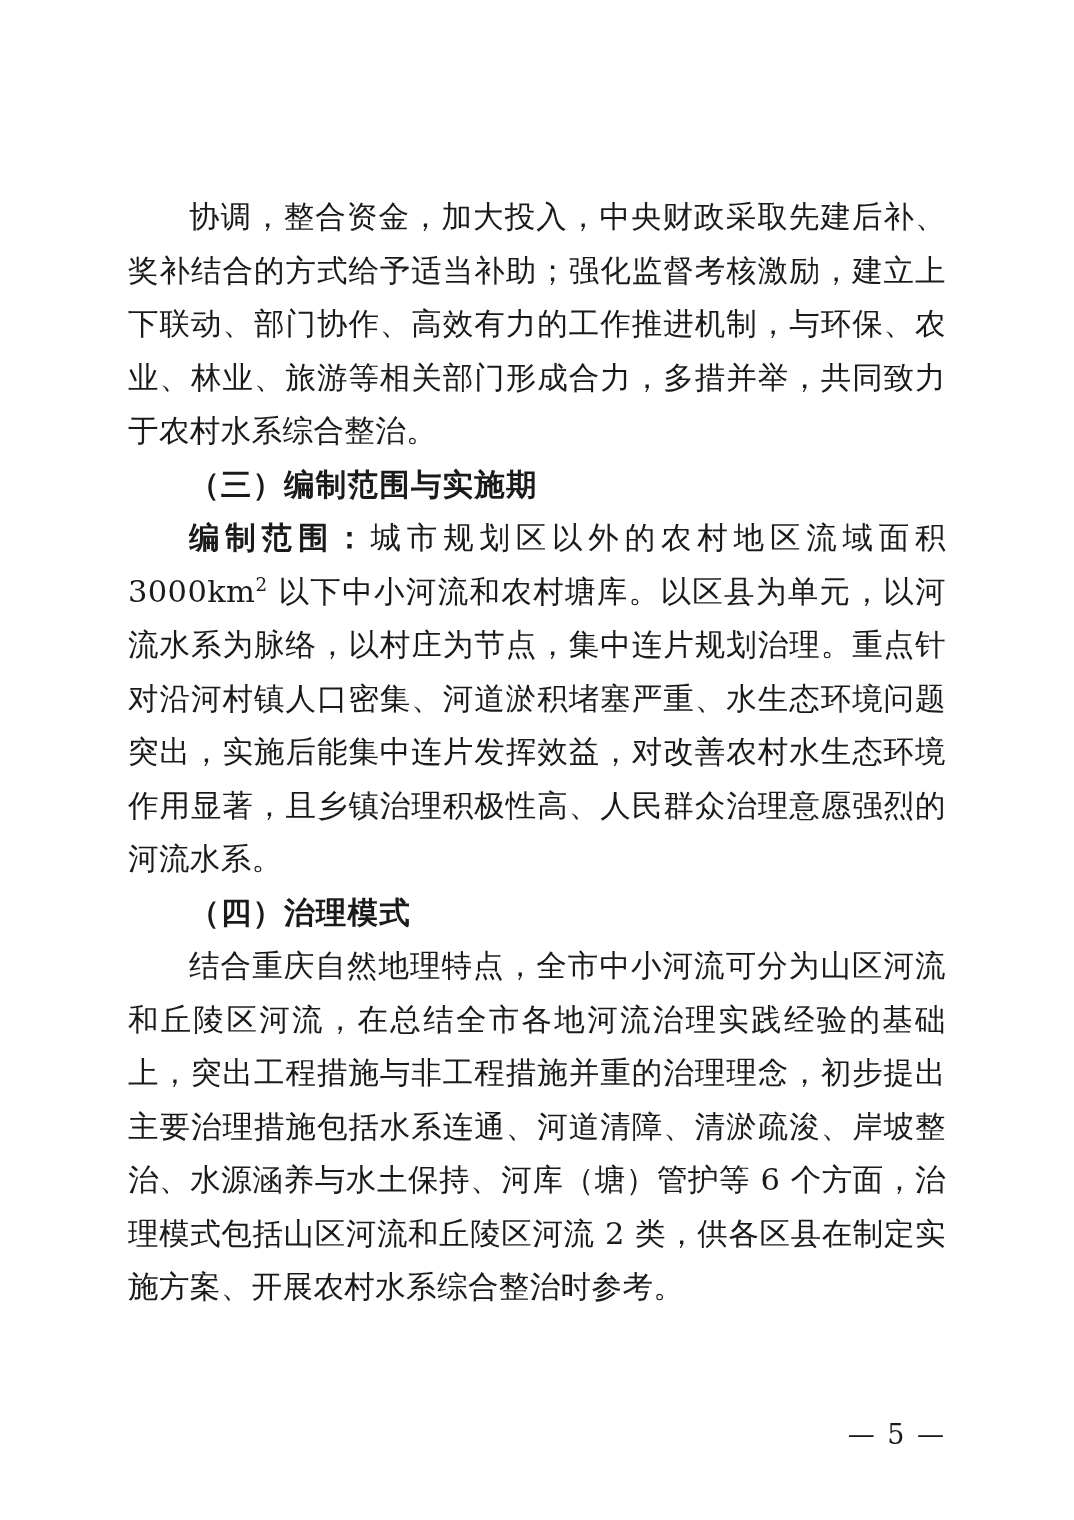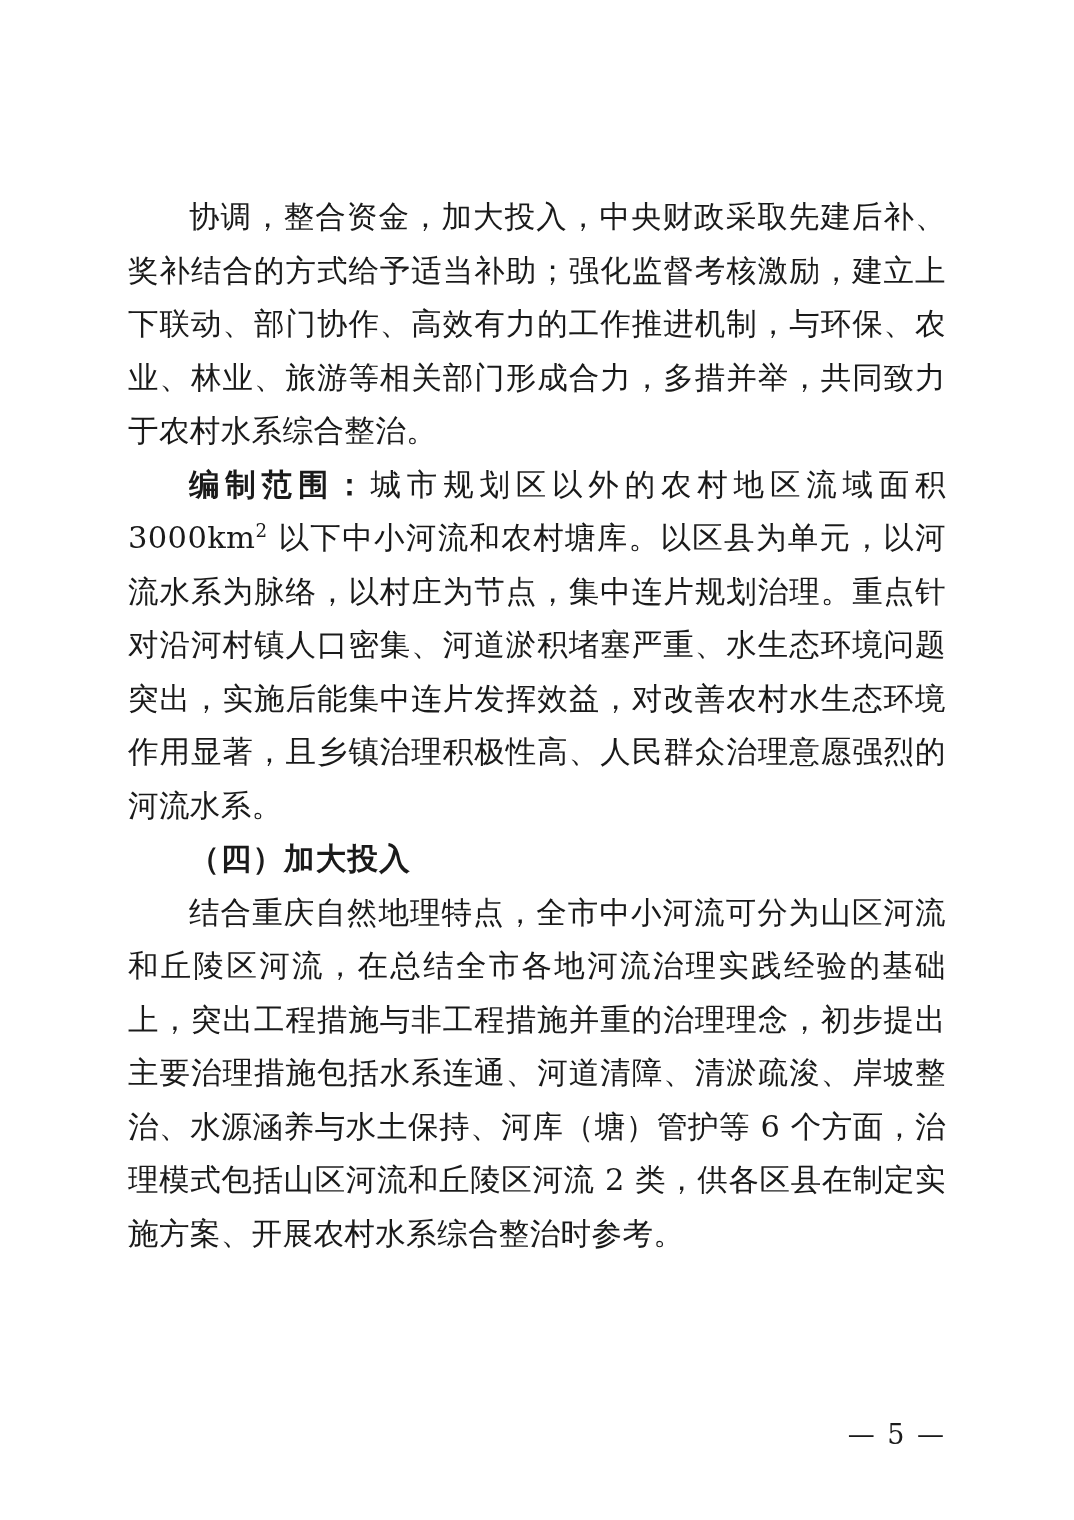--- a/index.html
+++ b/index.html
@@ -59,24 +59,25 @@
   }
 </style>
 </head>
 <body>
 
 <div class="page">
   <div class="doc-body">
 
     <p class="indent">协调，整合资金，加大投入，中央财政采取先建后补、奖补结合的方式给予适当补助；强化监督考核激励，建立上下联动、部门协作、高效有力的工作推进机制，与环保、农业、林业、旅游等相关部门形成合力，多措并举，共同致力于农村水系综合整治。</p>
 
+    <p class="heading">（三）编制范围与实施期</p>
 
     <p class="indent"><span class="lead">编制范围：</span><span>城市规划区以外的农村地区流域面积 3000km</span><sup>2</sup><span> 以下中小河流和农村塘库。以区县为单元，以河流水系为脉络，以村庄为节点，集中连片规划治理。重点针对沿河村镇人口密集、河道淤积堵塞严重、水生态环境问题突出，实施后能集中连片发挥效益，对改善农村水生态环境作用显著，且乡镇治理积极性高、人民群众治理意愿强烈的河流水系。</span></p>
 
 
-    <p class="heading">（四）加大投入</p>
+    <p class="heading">（四）治理模式</p>
 
     <p class="indent">结合重庆自然地理特点，全市中小河流可分为山区河流和丘陵区河流，在总结全市各地河流治理实践经验的基础上，突出工程措施与非工程措施并重的治理理念，初步提出主要治理措施包括水系连通、河道清障、清淤疏浚、岸坡整治、水源涵养与水土保持、河库（塘）管护等 6 个方面，治理模式包括山区河流和丘陵区河流 2 类，供各区县在制定实施方案、开展农村水系综合整治时参考。</p>
 
   </div>
 
   <div class="page-number">— 5 —</div>
 </div>
 
 </body></html>

